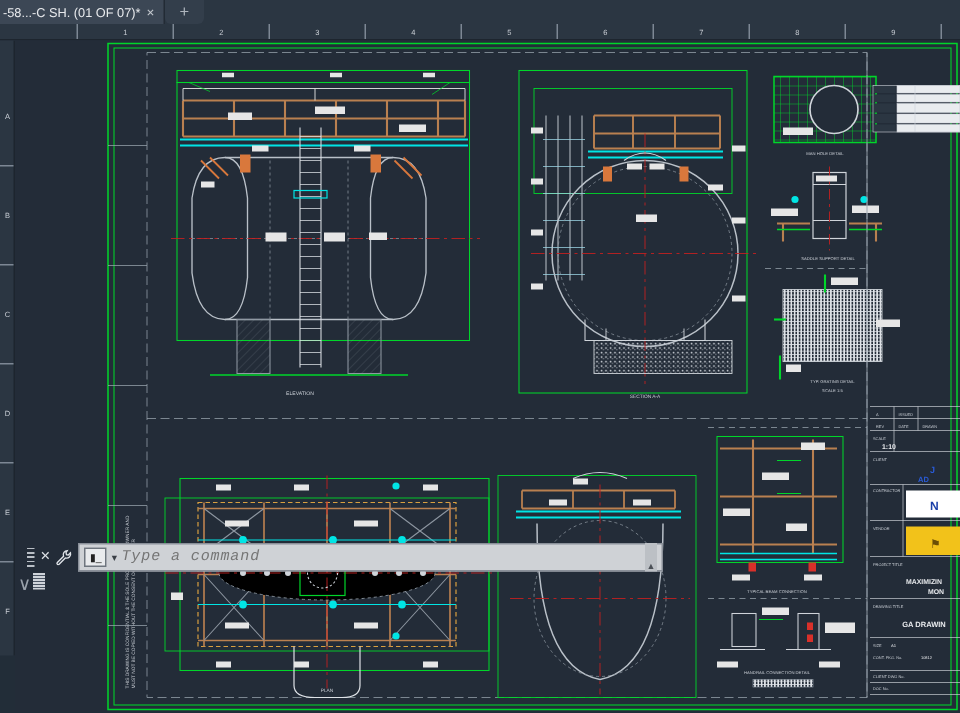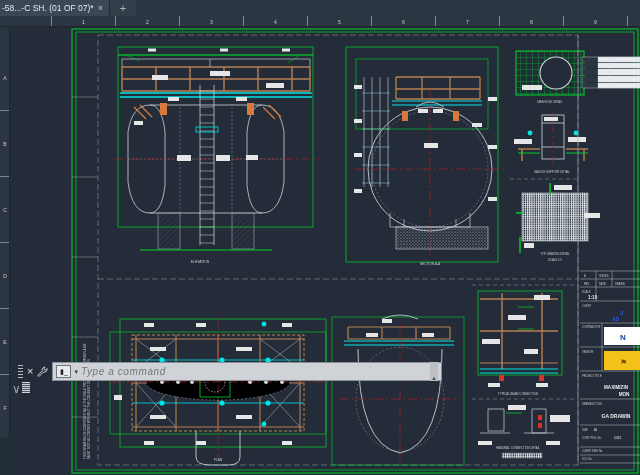--- a/index.html
+++ b/index.html
@@ -79,21 +79,21 @@
     border: 1px solid #8a9099;
     display: flex; align-items: center; gap: 3px; padding: 0 3px;
   }
   .cmd-prompt-btn {
     width: 15px; height: 13px; background: #e9ebed; border: 1px solid #6e757e;
     font-size: 7px; color: #222; display: flex; align-items: center; justify-content: center;
   }
   .cmd-caret { color: #3a3f46; font-size: 7px; }
   .cmd-input {
     flex: 1; background: transparent; border: none; outline: none;
-    font-family: Liberation Sans, sans-serif;
+    font-family: Liberation Mono, monospace;
     font-style: italic; font-size: 10px; color: #6c7078; letter-spacing: 0.6px;
   }
   .cmd-scroll {
     width: 8px; height: 19px; background: #bcc0c5;
     display: flex; align-items: flex-end; justify-content: center;
     font-size: 6px; color: #4a4f56;
   }
 
   
   #status-chevron {

